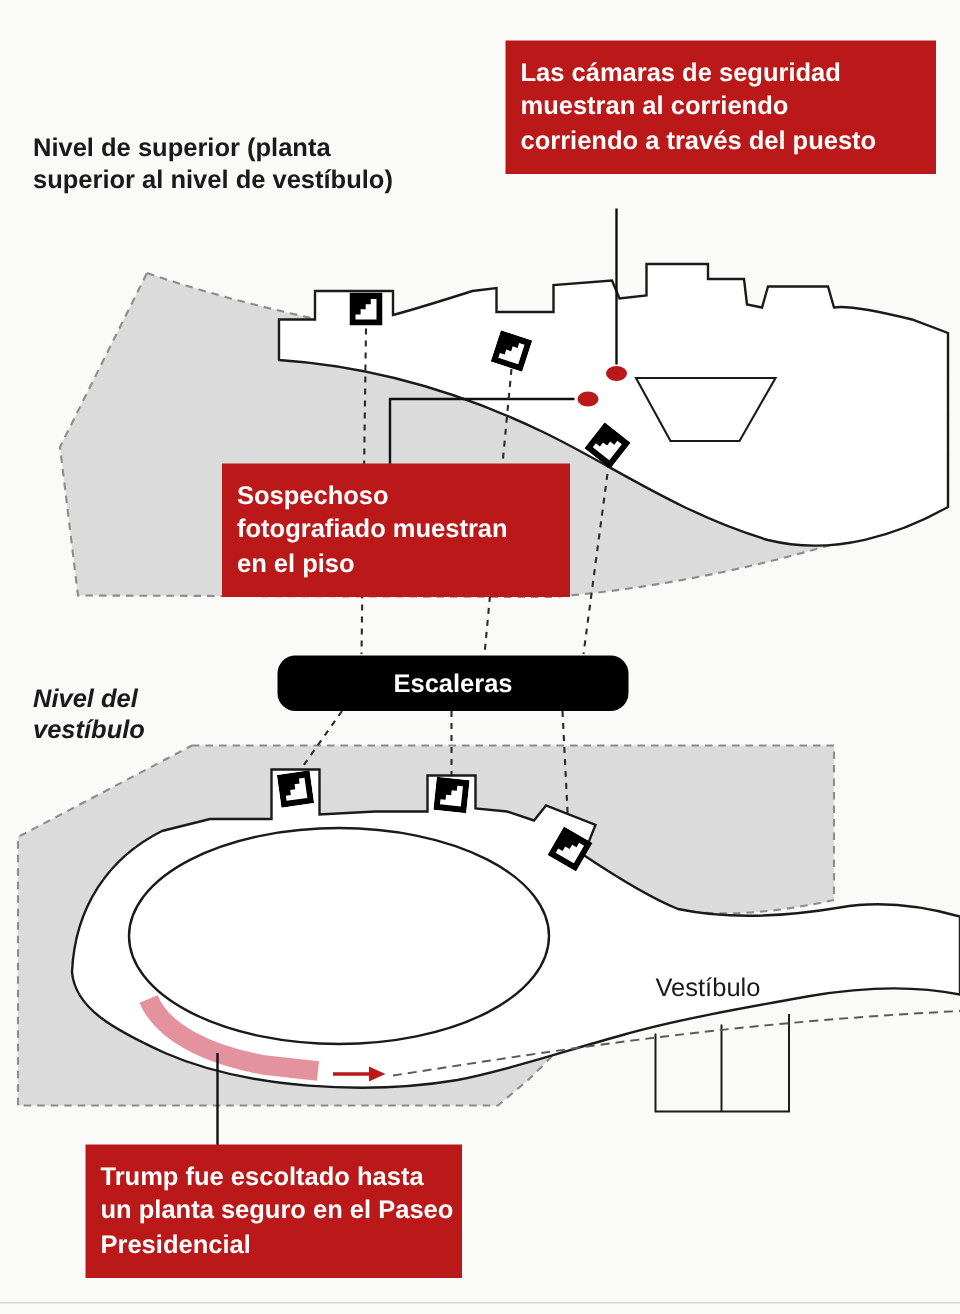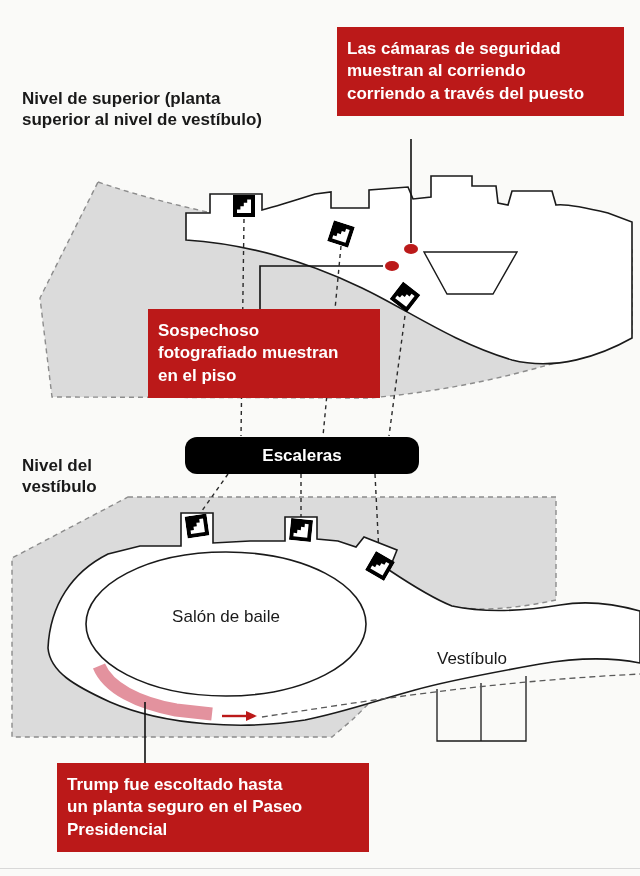--- a/index.html
+++ b/index.html
@@ -132,44 +132,43 @@
     <use href="#sym-stairs" x="394" y="286" width="22" height="22" transform="rotate(38 405 297)"></use>
     <use href="#sym-stairs" x="186" y="515" width="22" height="22" transform="rotate(-8 197 526)"></use>
     <use href="#sym-stairs" x="290" y="519" width="22" height="22" transform="rotate(6 301 530)"></use>
     <use href="#sym-stairs" x="369" y="555" width="22" height="22" transform="rotate(30 380 566)"></use>
   </svg>
 
   <div class="lvl-label" style="left:22px;top:88px;">
     <span class="ln">Nivel de superior (planta</span>
     <span class="ln">superior al nivel de vestíbulo)</span>
   </div>
-  <div class="lvl-label" style="left:22px;top:455px;">
+  <div class="lvl-label" style="left:22px;top:455px;font-style:italic;">
     <span class="ln">Nivel del</span>
     <span class="ln">vestíbulo</span>
   </div>
 
   <div class="callout" style="left:337px;top:27px;width:287px;">
     <span class="ln">Las cámaras de seguridad</span>
     <span class="ln">muestran al corriendo</span>
     <span class="ln">corriendo a través del puesto</span>
   </div>
 
   <div class="callout" style="left:148px;top:309px;width:232px;">
     <span class="ln">Sospechoso</span>
     <span class="ln">fotografiado muestran</span>
     <span class="ln">en el piso</span>
   </div>
 
-  <div class="callout" style="left:57px;top:763px;width:312px;">
+  <div class="callout" style="left:57px;top:763px;width:251px;">
     <span class="ln">Trump fue escoltado hasta</span>
     <span class="ln">un planta seguro en el Paseo</span>
     <span class="ln">Presidencial</span>
   </div>
 
   <div class="stairs-bar">
     <span>Escaleras</span>
   </div>
 
-  <div class="room-label" style="left:146px;top:607px;width:160px;text-align:center;">Salón de baile</div>
   <div class="room-label" style="left:437px;top:649px;">Vestíbulo</div>
 
   <div class="footer-line"></div>
 </div>
 
 </body></html>

